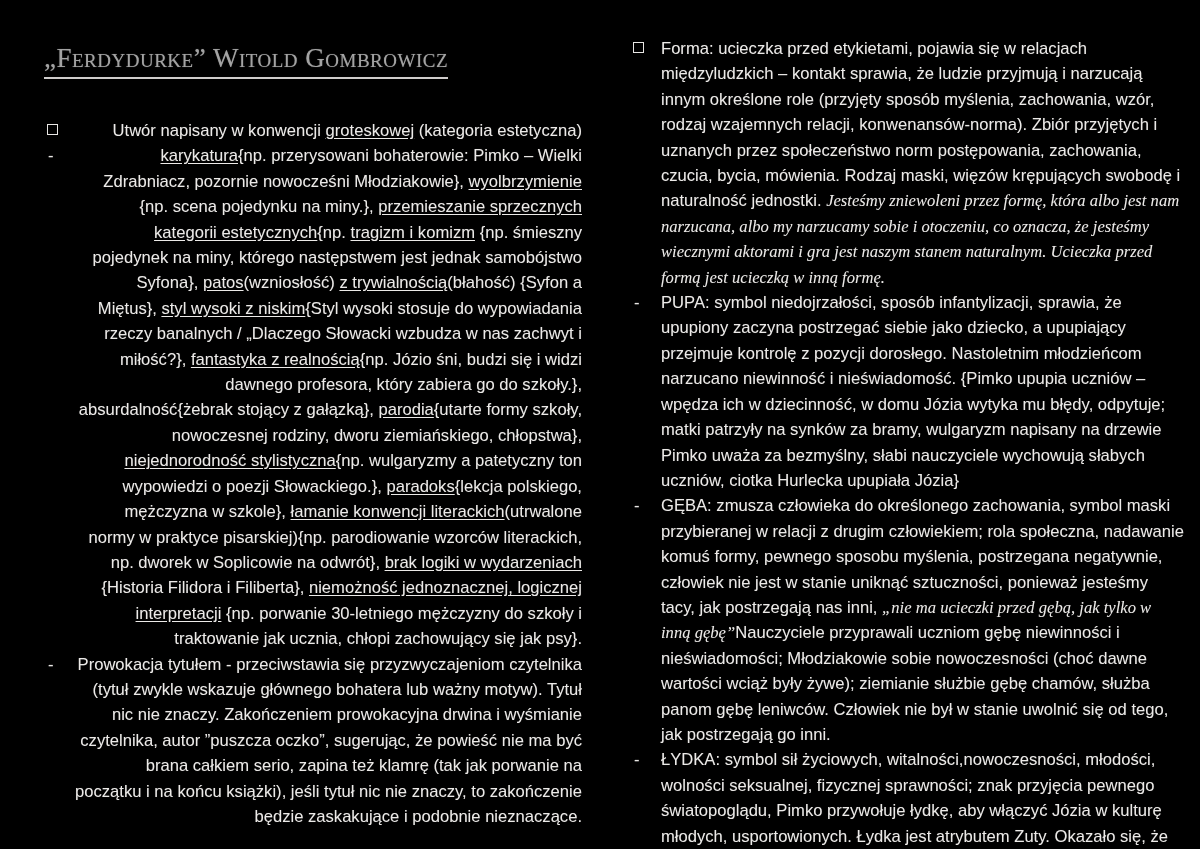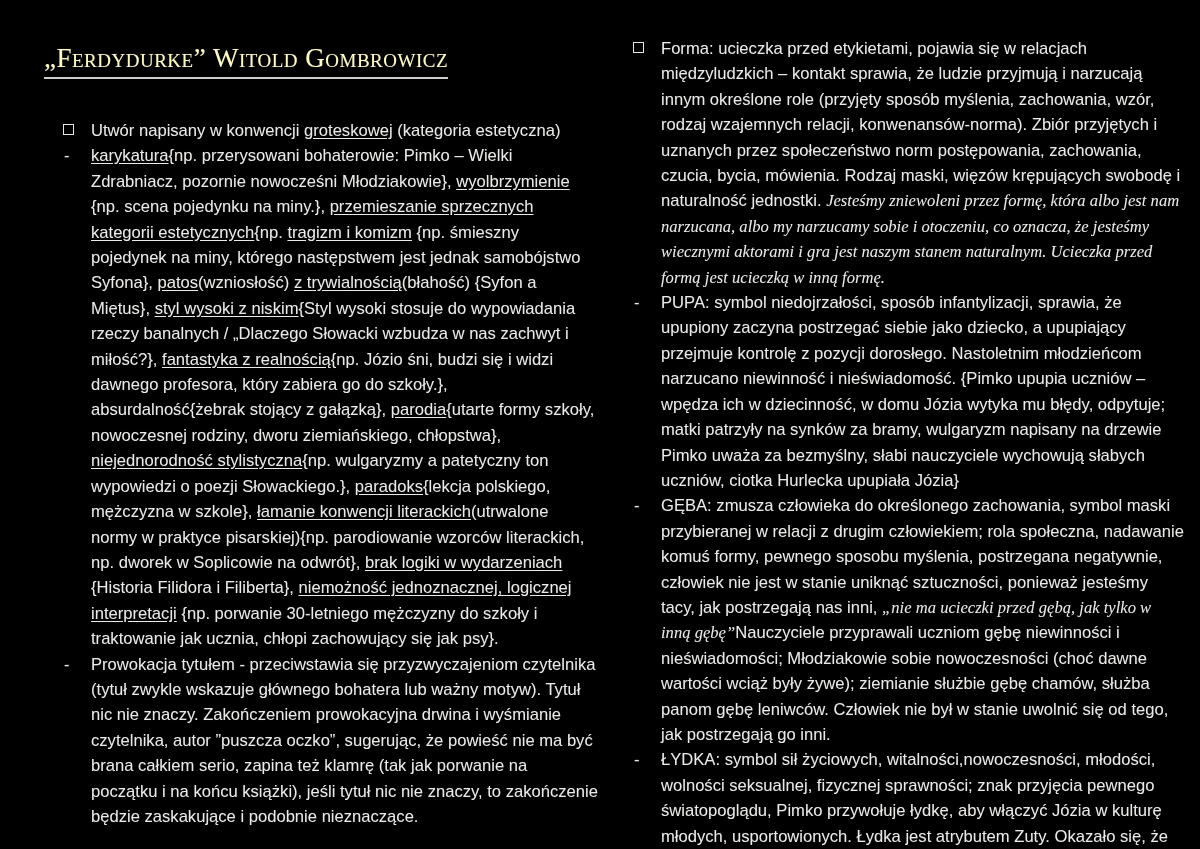--- a/index.html
+++ b/index.html
@@ -25,40 +25,41 @@
   .title {
     position: absolute;
     left: 44px;
     top: 44px;
     font-family: "Liberation Serif", serif;
     font-size: 27px;
     line-height: 1.1;
     letter-spacing: 0.5px;
     font-variant: small-caps;
     font-weight: 400;
-    color: #fef9c3;
+    color: #a3a3a3;
     border-bottom: 2px solid #cfcccb;
     padding-bottom: 3px;
     white-space: nowrap;
     text-shadow: 0 0 1px rgba(255,255,255,0.35);
   }
 
   
   .col {
     position: absolute;
     top: 0;
     font-size: 16.6px;
     line-height: 25.4px;
     color: #eceae8;
     text-shadow: 0 0 1px rgba(255,255,255,0.18);
   }
   .col-left {
-    left: 62px;
+    left: 46px;
     top: 118px;
     width: 536px;
+    text-align: right;
   }
   .col-right {
     left: 632px;
     top: 36px;
     width: 552px;
   }
 
   
   .item {
     position: relative;

